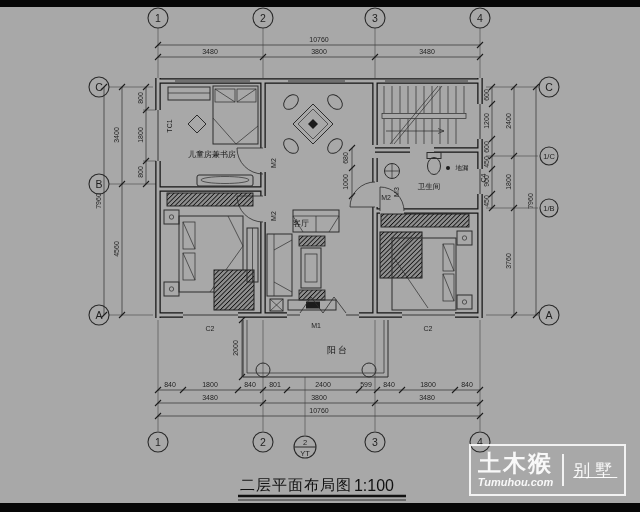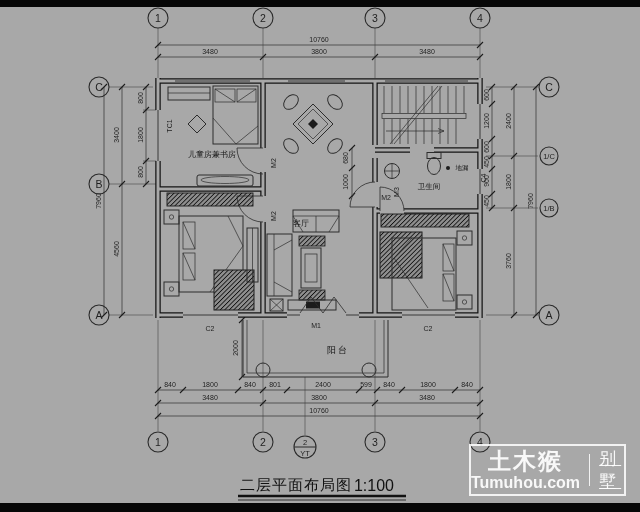--- a/index.html
+++ b/index.html
@@ -23,21 +23,21 @@
   .win{stroke:#2d2d2d;stroke-width:0.9;fill:none;}
   .furn{stroke:#2c2c2c;stroke-width:1;fill:none;}
   .thin{stroke:#2c2c2c;stroke-width:0.7;fill:none;}
   .door{stroke:#2c2c2c;stroke-width:0.8;fill:none;}
   .bub{stroke:#2a2a2a;stroke-width:1.1;fill:none;}
   #watermark{position:absolute;left:469px;top:444px;width:157px;height:52px;
     border:2px solid rgba(255,255,255,.85);box-sizing:border-box;display:flex;
     align-items:center;justify-content:center;gap:9px;color:rgba(255,255,255,.92);}
   #wm-left{display:flex;flex-direction:column;align-items:center;line-height:1;}
   #wm-brand{font-size:23px;font-weight:bold;letter-spacing:2px;}
-  #wm-site{font-size:16px;font-weight:bold;margin-top:2px;}
+  #wm-site{font-size:11px;font-weight:bold;margin-top:2px;font-style:italic;}
   #wm-divider{width:2px;height:32px;background:rgba(255,255,255,.85);}
   #wm-cat{font-size:17px;letter-spacing:5px;text-decoration:underline;}
   .t-title{font-size:15px;fill:#111;text-anchor:middle;letter-spacing:1px;}
   .t-scale{font-size:16px;fill:#111;text-anchor:middle;}
 </style>
 </head>
 <body>
 
 <div id="stage">
 <svg viewBox="0 0 640 512" width="640" height="512">

